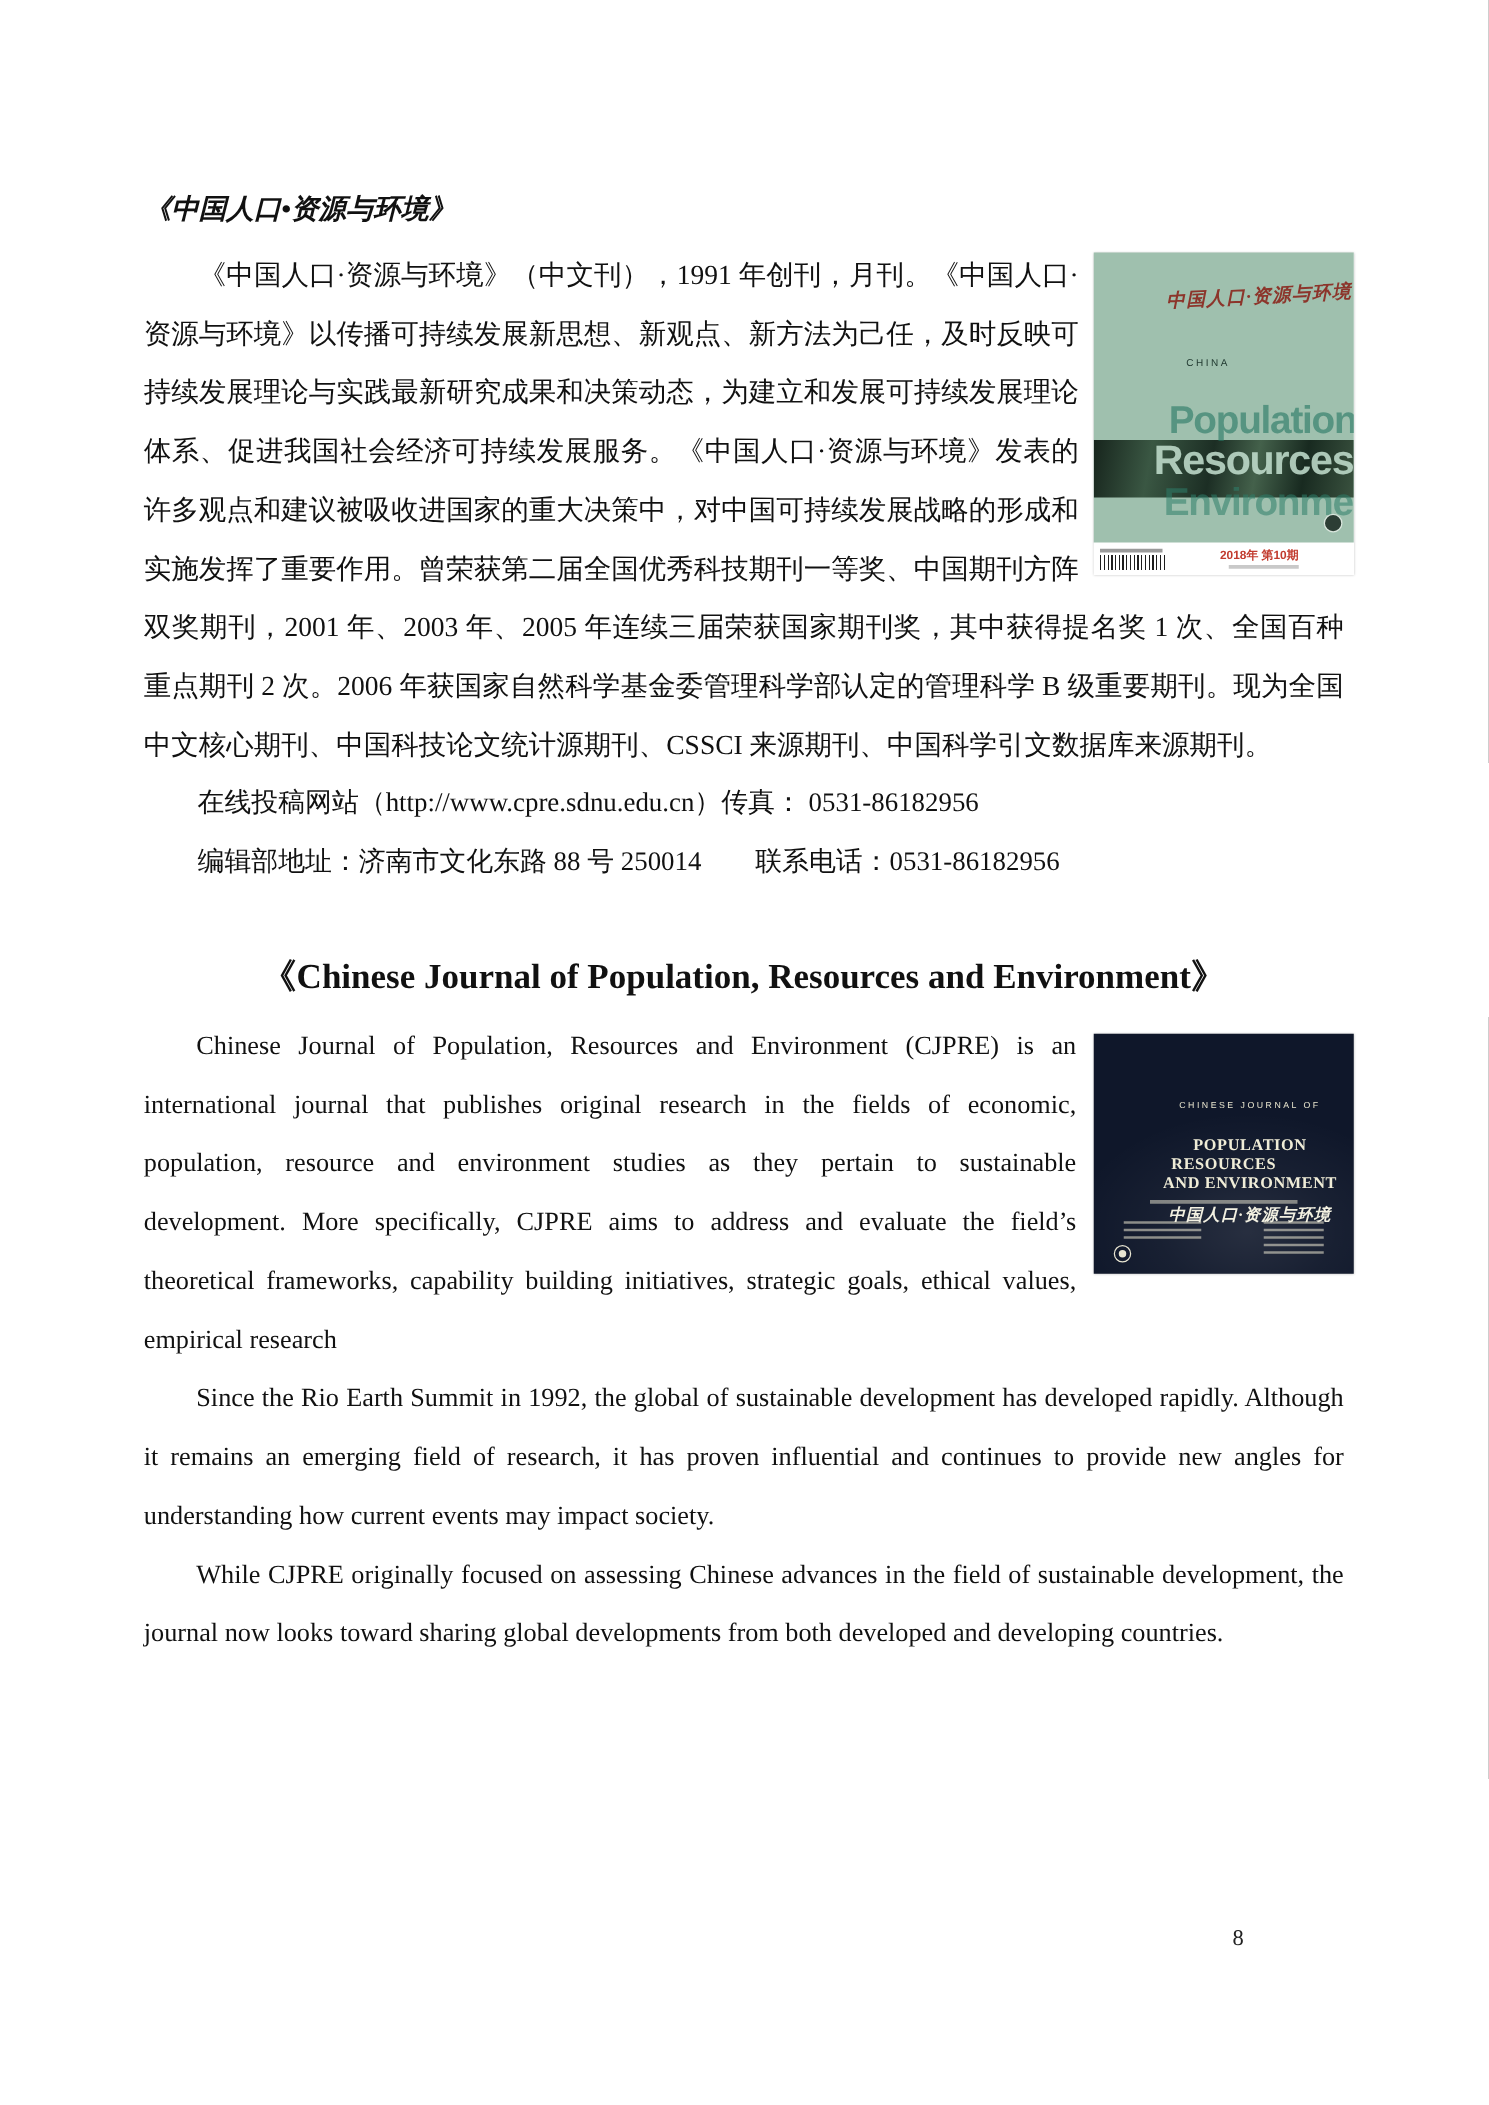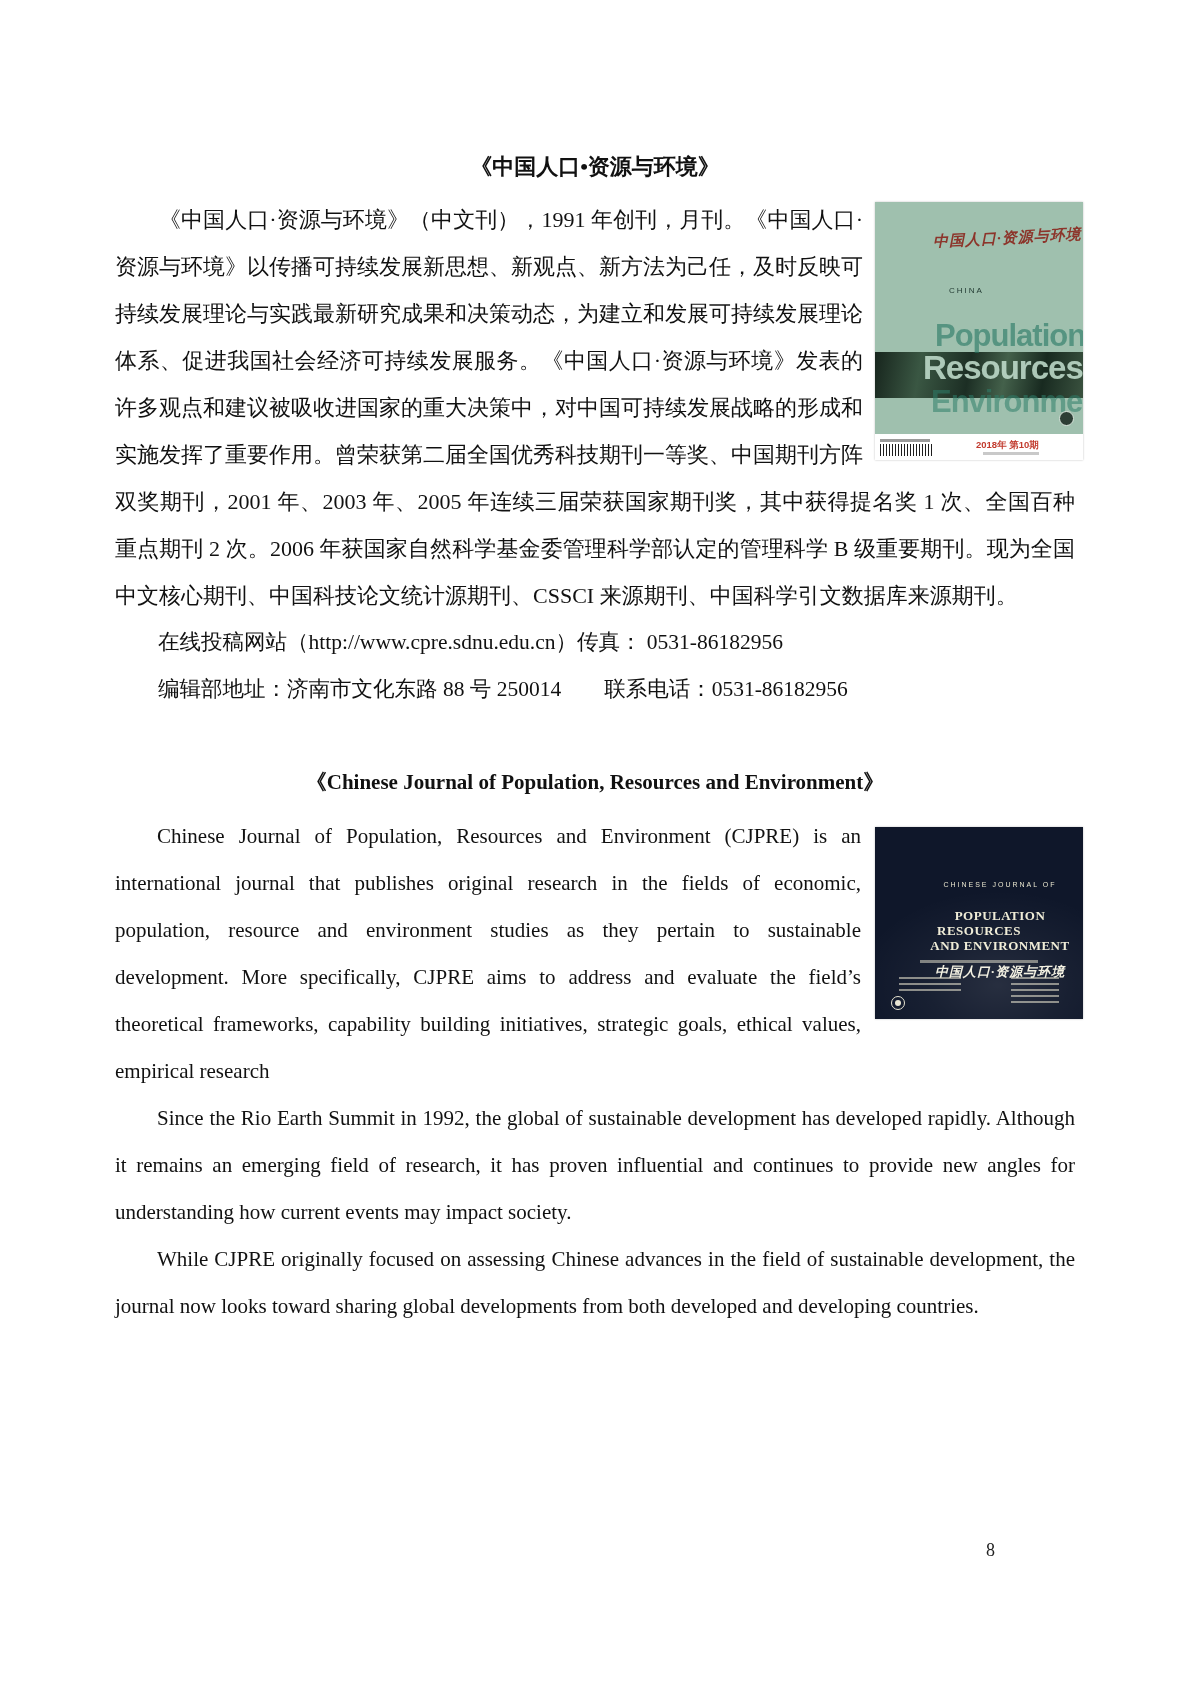--- a/index.html
+++ b/index.html
@@ -12,27 +12,28 @@
     color:#111;
     overflow:hidden;
   }
   .content { padding:152px 116px 0 115px; }
 
   h1.doc-heading {
     font-size:24px; line-height:34px; font-weight:bold;
     margin:0 0 30px 0; letter-spacing:1px;
   }
   h2.center-title {
-    text-align:center; font-weight:bold;
+    text-align:left; font-weight:bold;
     font-size:22px; line-height:30px;
     margin:0 0 14px 0;
+    font-style:italic;
   }
   h2.center-title-en {
     text-align:center; font-weight:bold;
-    font-size:21px; line-height:30px;
+    font-size:28px; line-height:30px;
     margin:54px 0 16px 0;
   }
   .para {
     font-size:22px; line-height:47px;
     text-align:justify; text-indent:2em;
     margin:0;
   }
   .para-en {
     font-size:21px; line-height:47px;
     text-align:justify; text-indent:2em;

